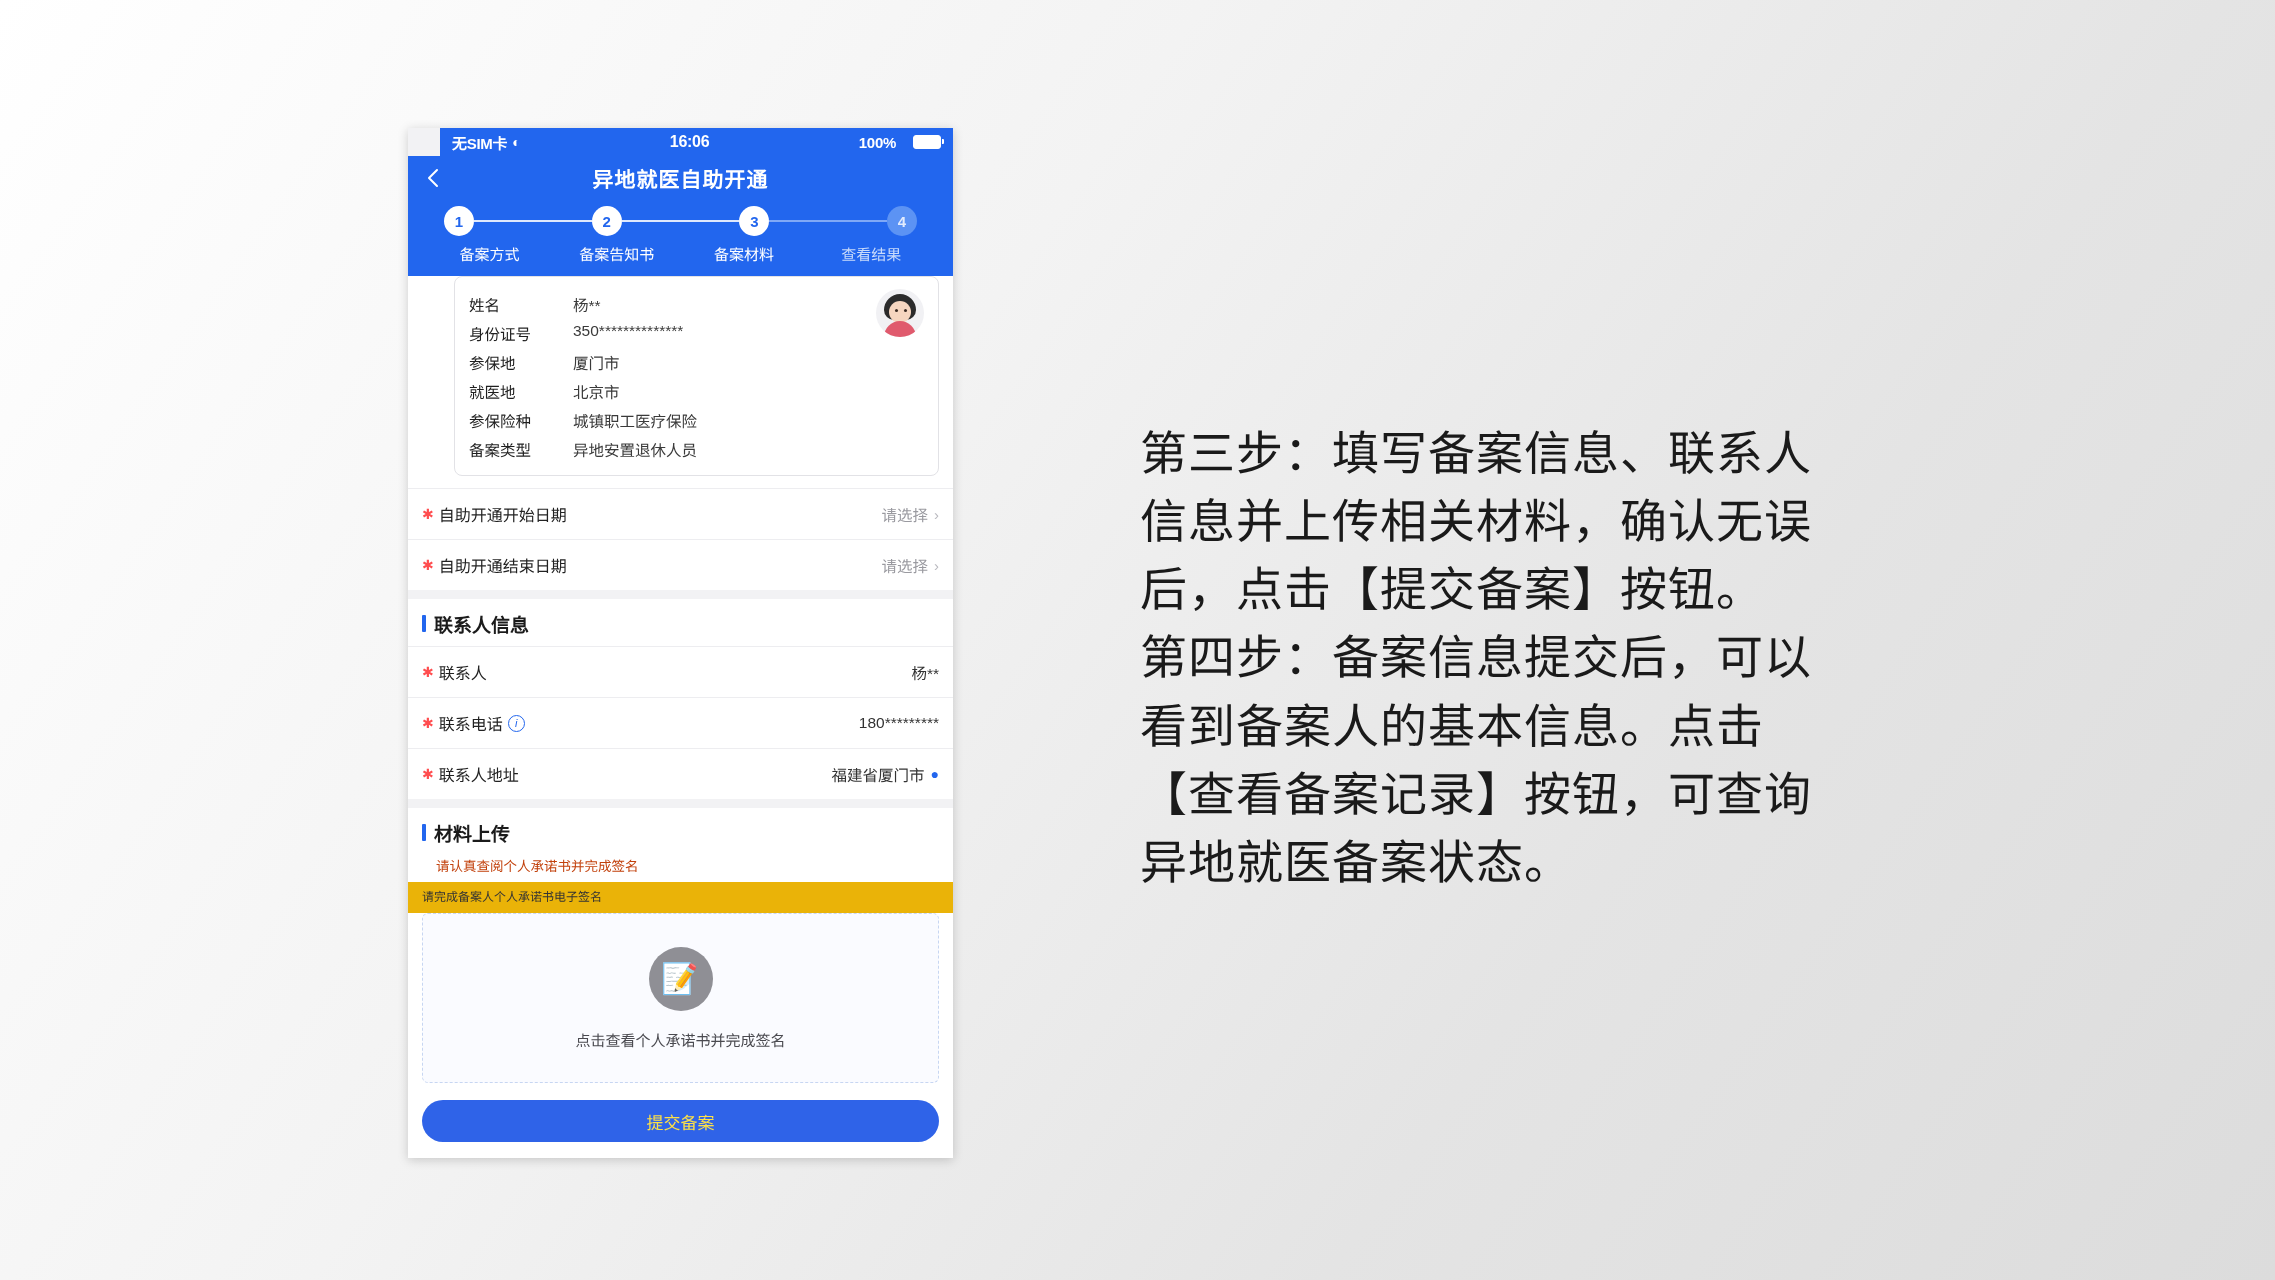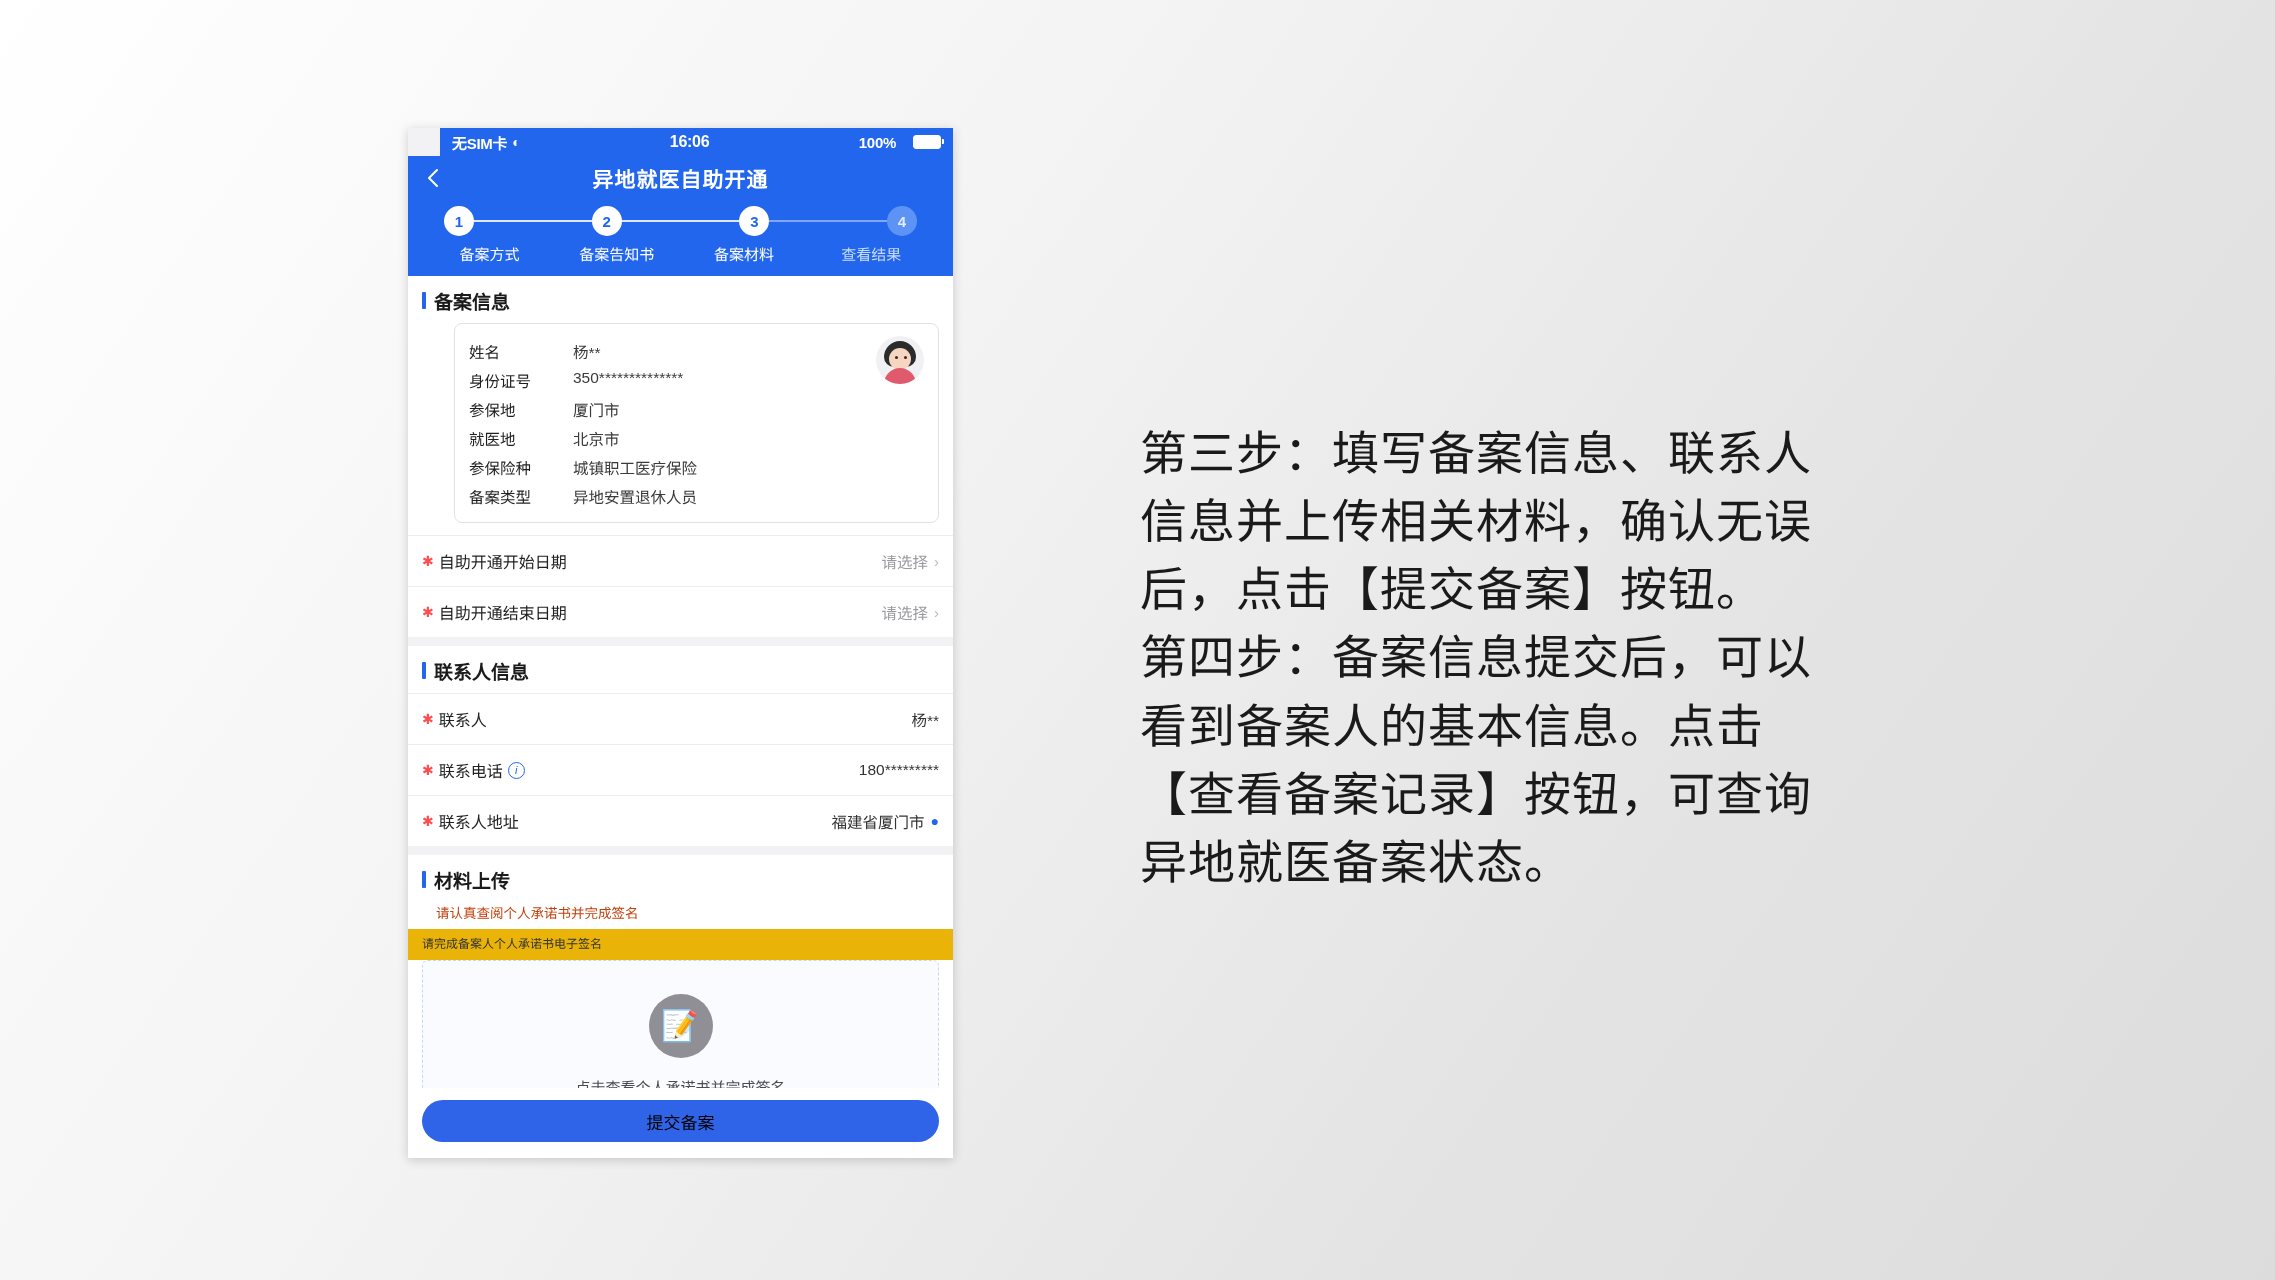--- a/index.html
+++ b/index.html
@@ -303,21 +303,21 @@
     background: #ffffff;
     padding: 12px 14px 16px;
     flex: none;
   }
   .submit-btn {
     width: 100%;
     height: 42px;
     border: none;
     border-radius: 21px;
     background: #2f63e8;
-    color: #000000;
+    color: #fde047;
     font-size: 17px;
     font-family: Liberation Serif, serif;
     cursor: pointer;
   }
 
   
   .caption {
     position: absolute;
     left: 1140px;
     top: 420px;
@@ -369,24 +369,20 @@
     <div class="step-labels">
       <span>备案方式</span>
       <span>备案告知书</span>
       <span>备案材料</span>
       <span class="dim">查看结果</span>
     </div>
   </div>
 
   <div class="screen">
 
-    <div class="section-title">
-      <span class="bar-mark"></span>
-      <span>备案信息</span>
-    </div>
 
     <div class="card-wrap">
       <div class="info-card">
         <div class="info-rows">
           <div class="info-row">
             <span class="info-label">姓名</span>
             <span class="info-value">杨**</span>
           </div>
           <div class="info-row">
             <span class="info-label">身份证号</span>

